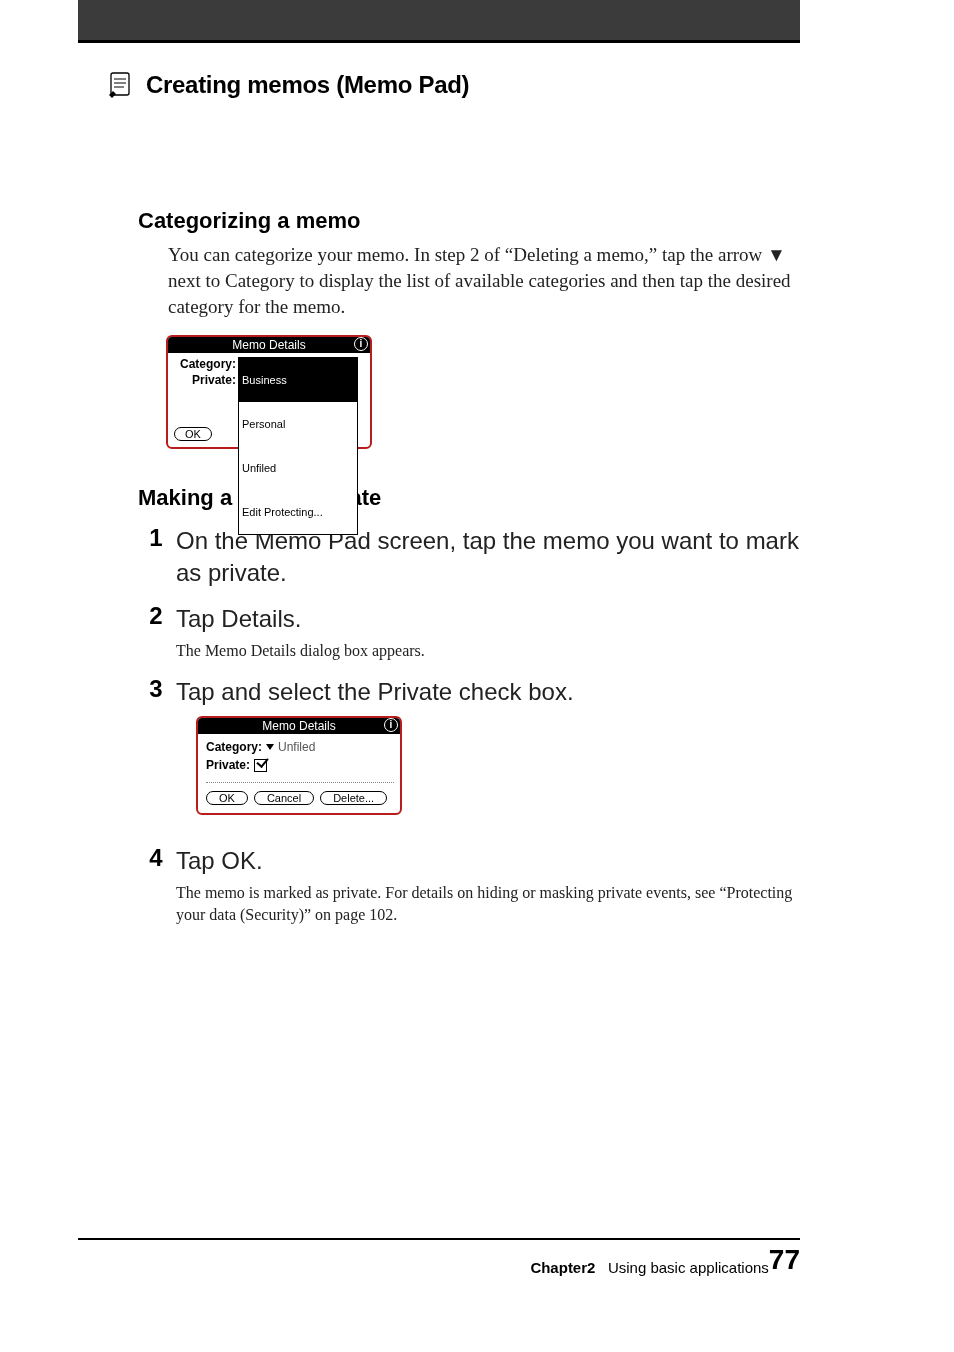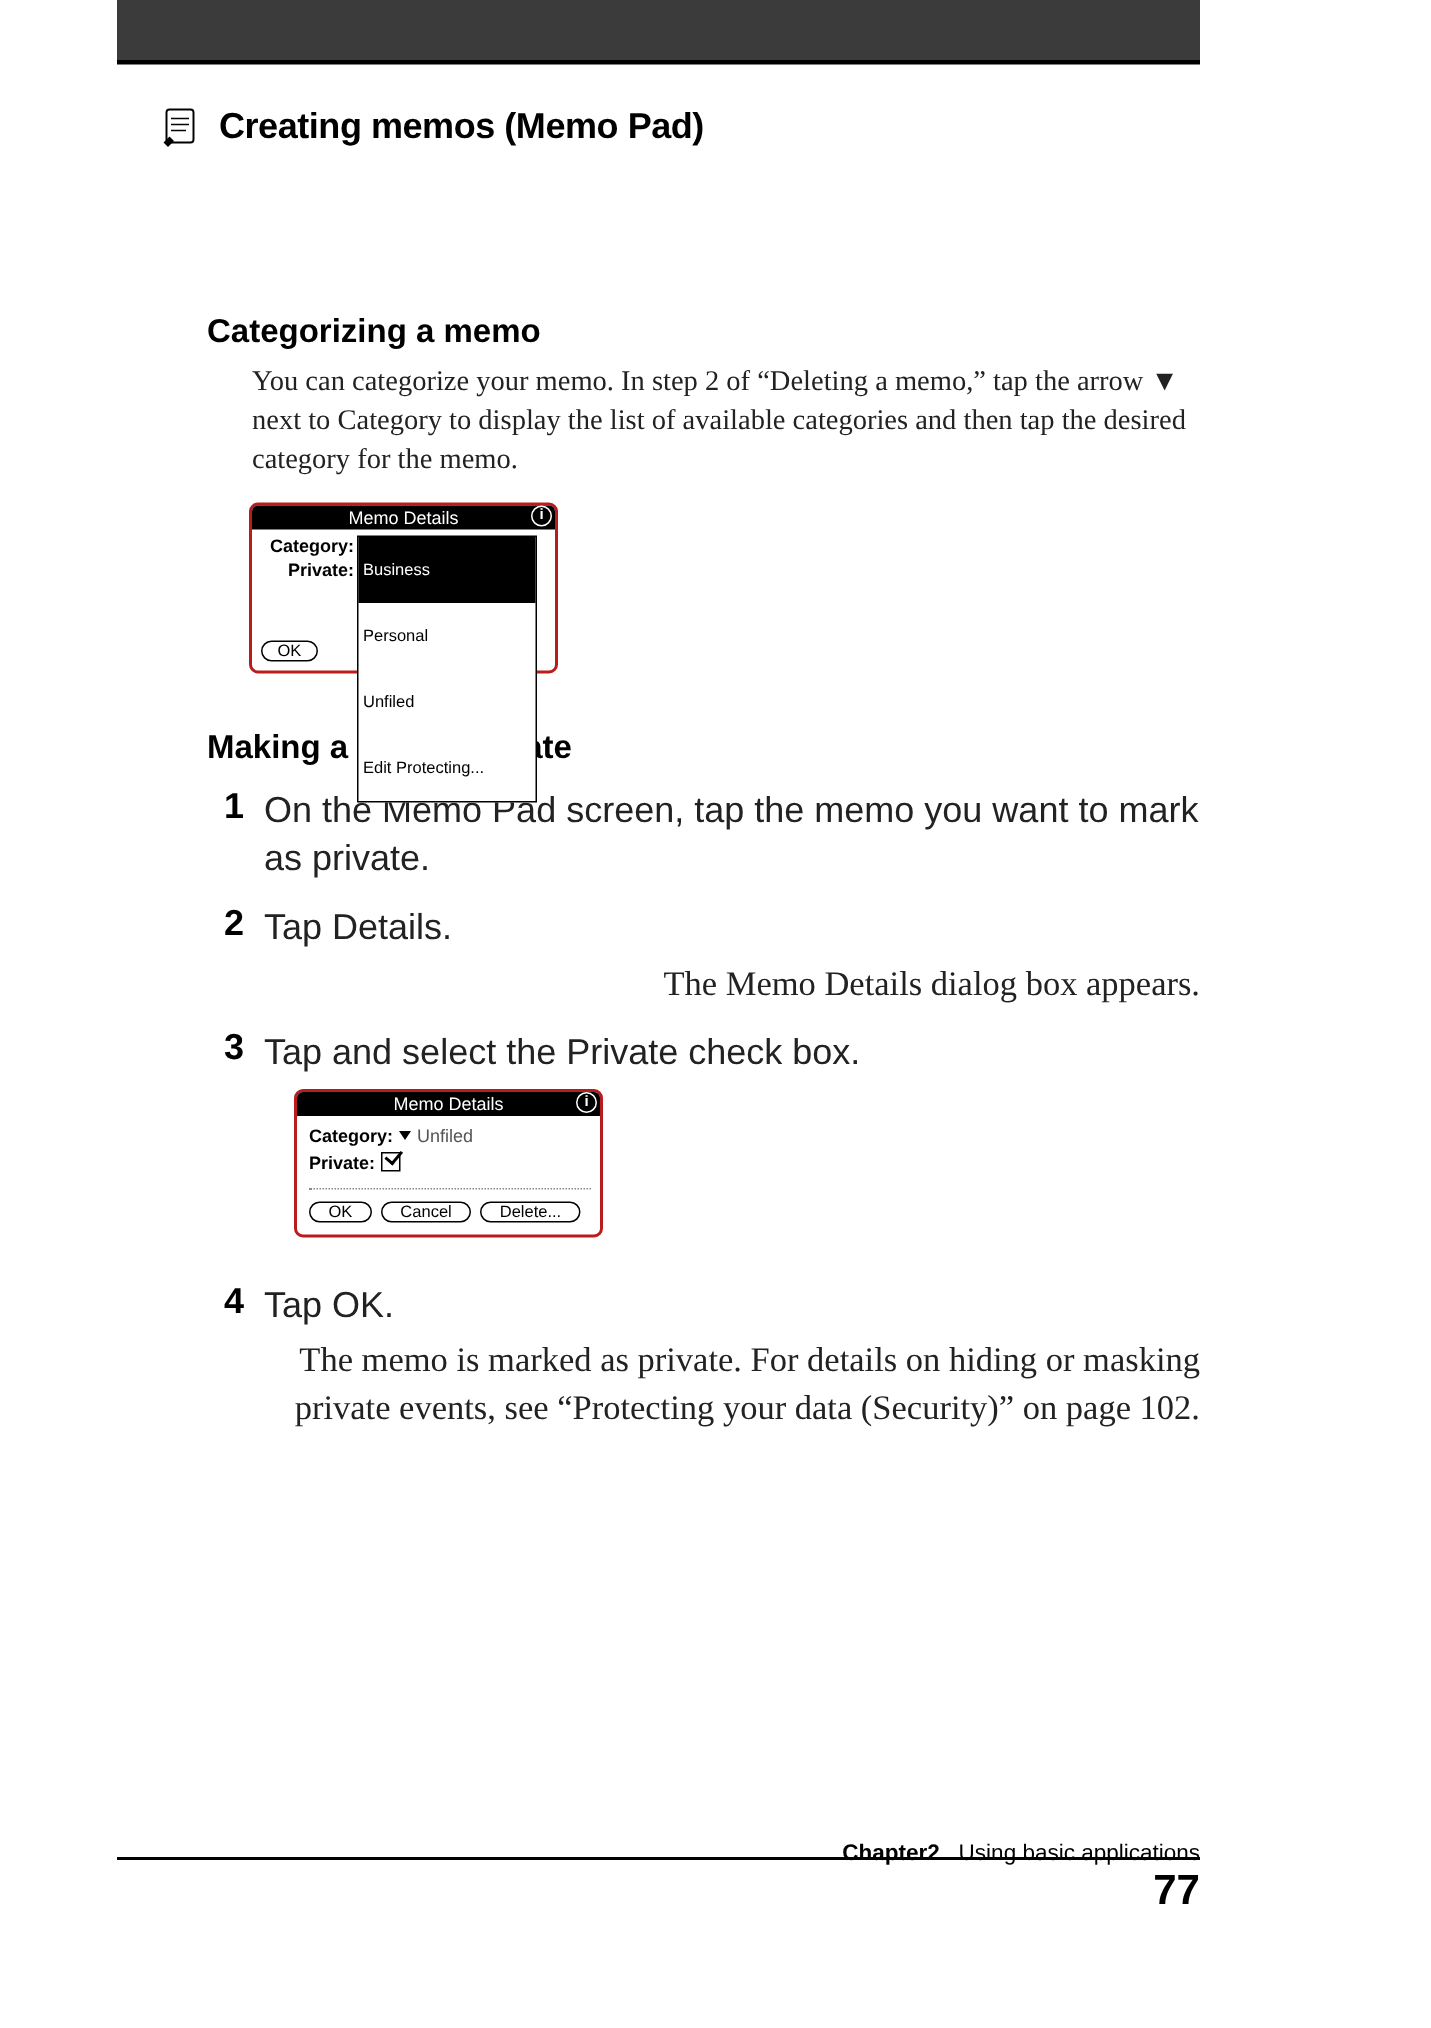--- a/index.html
+++ b/index.html
@@ -94,25 +94,24 @@
   }
   .step-text {
     font-family: Arial, Helvetica, sans-serif;
     font-size: 24px;
     line-height: 1.35;
     font-weight: 400;
     color: #222;
   }
   .step-cont {
     font-family: Georgia, "Times New Roman", serif;
-    font-size: 23px;
+    font-size: 16px;
     line-height: 1.38;
     margin: 4px 0 0 40px;
     color: #222;
-    text-align: right;
   }
   .step-cont-indent {
     margin-left: 40px;
   }
 
   
   .fig1 {
     width: 206px;
     border: 2px solid #b91c1c;
     border-radius: 6px;
@@ -190,21 +189,20 @@
   .foot-rule {
     position:absolute;
     left:78px; right:78px; bottom:112px;
     height:2px; background:#000;
   }
   .footer {
     position:absolute;
     left:78px; right:78px; bottom:76px;
     display:flex; justify-content:flex-end; align-items:flex-end;
     font-family: Arial, Helvetica, sans-serif;
-    flex-direction: column;
   }
   .foot-left { font-size:15px; }
   .foot-chap { font-weight:900; }
   .foot-page { font-family:"Arial Black",Arial,sans-serif; font-weight:900; font-size:28px; }
   .down-arrow { font-family: Arial, sans-serif; }
 </style>
 </head>
 <body>
 
 <div class="page">

